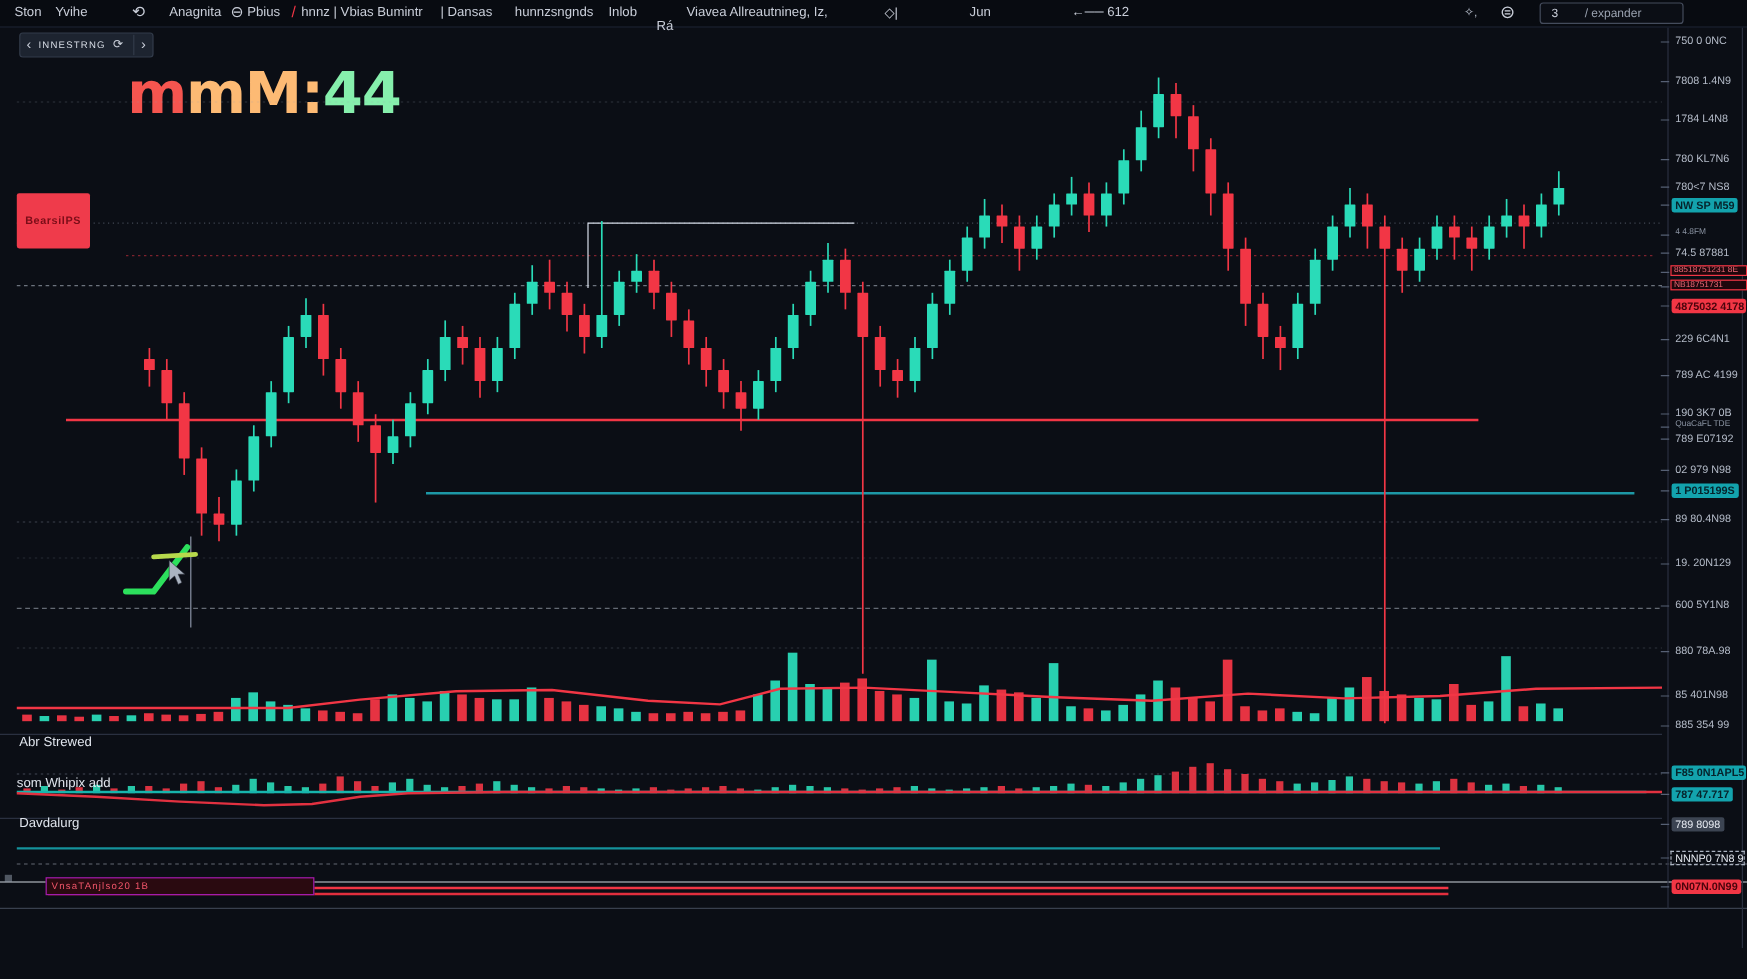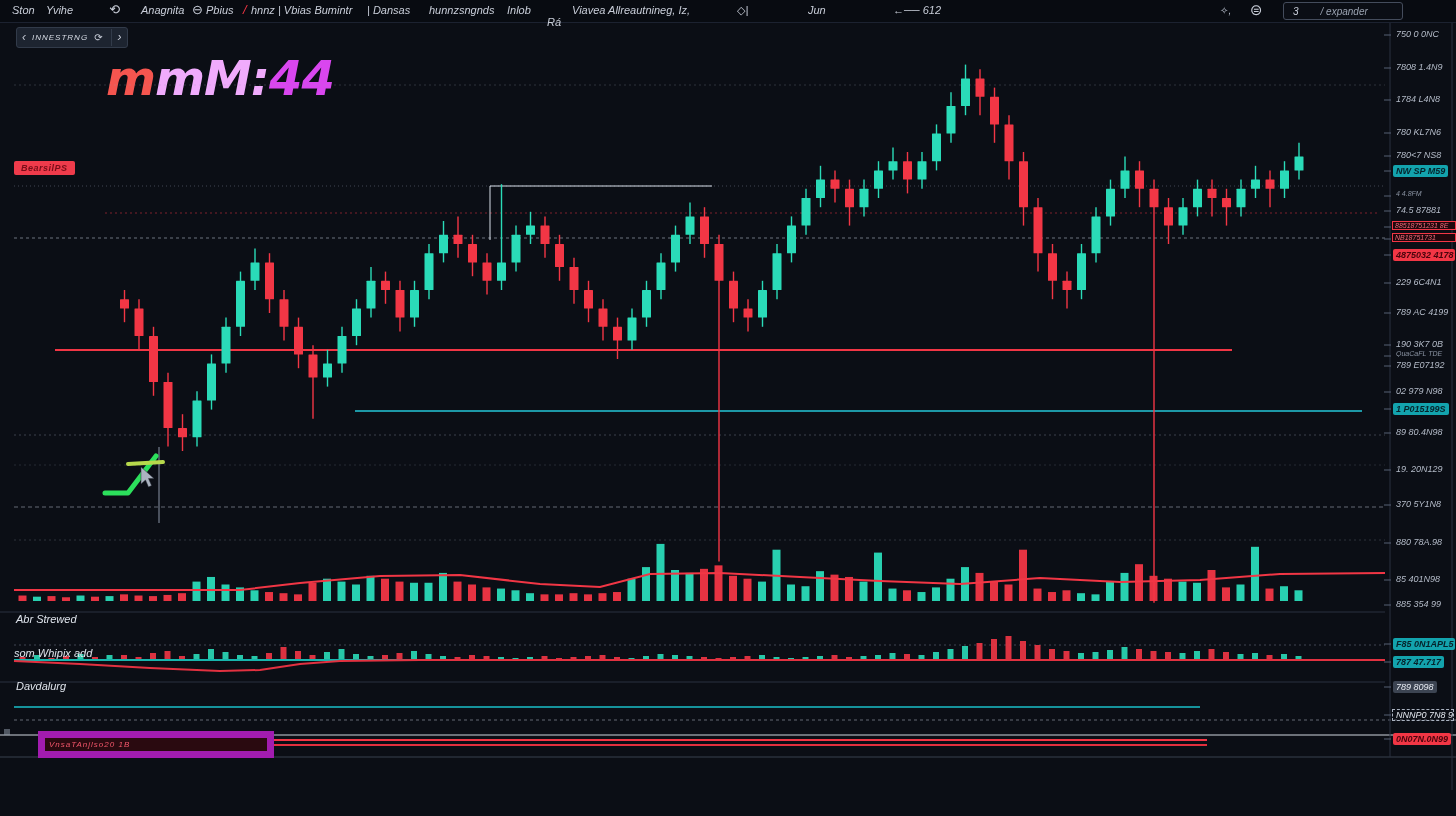--- a/index.html
+++ b/index.html
@@ -1,17 +1,17 @@
 <!DOCTYPE html>
 <html><head>
 <meta charset="utf-8">
 <style>
   html,body{margin:0;padding:0;background:#0b0e15;width:1456px;height:816px;overflow:hidden;
     font-family:"Liberation Sans","DejaVu Sans",sans-serif;position:relative;}
-  #app{position:absolute;inset:0;width:1456px;height:816px;background:#0b0e15;font-style:italic;}
+  #app{position:absolute;inset:0;width:1456px;height:816px;background:#0b0e15;}
   
   #menubar{position:absolute;left:0;top:0;width:1456px;height:22px;background:#080b11;border-bottom:1px solid #1c2230;z-index:30;}
   .mi{position:absolute;top:4px;font-size:11px;color:#c9ced9;white-space:nowrap;cursor:default;}
   .mi.icon{font-size:13px;top:2px;}
   
   #search-box{position:absolute;left:1283px;top:2px;width:118px;height:16px;border:1px solid #444c5c;border-radius:3px;
     color:#aeb5c2;font-size:10px;display:flex;align-items:center;background:#0b0e15;}
   #search-box .val{margin-left:9px;color:#c9ced9;}
   #search-box .hint{margin-left:22px;color:#9aa2b0;text-align:center;}
   #sparkle{position:absolute;left:1220px;top:5px;font-size:10px;color:#aeb5c2;}
@@ -21,22 +21,22 @@
     background:#1d2430;border:1px solid #323b4a;border-radius:3px;padding:0 5px;gap:6px;color:#c9ced9;}
   #nav-pill .arr{font-size:12px;line-height:17px;cursor:pointer;}
   #nav-pill .lbl{font-size:8px;letter-spacing:1px;color:#d6dbe4;}
   #nav-pill .ref{font-size:10px;cursor:pointer;}
   #nav-next{margin-left:2px;border-left:1px solid #323b4a;padding-left:6px;}
   
   #watermark{position:absolute;left:106px;top:50px;z-index:5;font-weight:800;font-size:48px;letter-spacing:-1px;
     font-family:"DejaVu Sans",sans-serif;}
   
   #signal-badge{position:absolute;left:14px;top:161px;background:#ef3b4b;color:#7a0d18;font-size:9px;font-weight:bold;
-    padding:2px 7px;border-radius:2px;z-index:12;letter-spacing:0.5px;}
-  #bottom-badge{position:absolute;left:38px;top:731px;width:214px;height:13px;background:#2a0a10;border:7px solid #a21caf;
+    padding:18px 7px;border-radius:2px;z-index:12;letter-spacing:0.5px;}
+  #bottom-badge{position:absolute;left:38px;top:731px;width:214px;height:13px;background:#2a0a10;border:1px solid #a21caf;
     color:#f2566a;font-size:8px;line-height:13px;padding:0 4px;letter-spacing:1px;z-index:12;overflow:hidden;white-space:nowrap;}
   #corner-dot{position:absolute;left:4px;top:729px;width:6px;height:6px;background:#8a93a2;opacity:.55;z-index:12;}
   
   .pane-label{position:absolute;font-size:11px;color:#dfe4ec;z-index:12;white-space:nowrap;}
   #pane-label-0{left:16px;top:613px;}
   #pane-label-1{left:14px;top:647px;}
   #pane-label-2{left:16px;top:680px;}
   
   #price-axis{position:absolute;left:1392px;top:22px;width:62px;height:768px;z-index:12;}
   .pa{position:absolute;left:4px;width:56px;font-size:9px;color:#b4bbc8;white-space:nowrap;overflow:hidden;}
@@ -83,21 +83,21 @@
     </div>
   </div>
 
   <div id="nav-pill">
     <span class="arr">‹</span>
     <span class="lbl">INNESTRNG</span>
     <span class="ref">⟳</span>
     <span class="arr" id="nav-next">›</span>
   </div>
 
-  <div id="watermark"><span style="color: rgb(245, 85, 79);">m</span><span style="color: #f0abfc;">mM:</span><span style="color: #d946ef;">44</span></div>
+  <div id="watermark"><span style="color: rgb(245, 85, 79);">m</span><span style="color: #fdba74;">mM:</span><span style="color: #86efac;">44</span></div>
 
   <div id="signal-badge">BearsilPS</div>
 
   <div id="bottom-badge">VnsaTAnjlso20 1B</div>
   <div id="corner-dot"></div>
 
   <div class="pane-label" id="pane-label-0">Abr Strewed</div>
   <div class="pane-label" id="pane-label-1">som Whipix add</div>
   <div class="pane-label" id="pane-label-2">Davdalurg</div>
 
@@ -518,21 +518,21 @@
       <div class="pa red" style="top: 227px;">4875032 4178</div>
       <div class="pa " style="top: 255px;">229 6C4N1</div>
       <div class="pa " style="top: 285px;">789 AC 4199</div>
       <div class="pa " style="top: 317px;">190 3K7 0B</div>
       <div class="pa tiny" style="top: 328px;">QuaCaFL TDE</div>
       <div class="pa " style="top: 338px;">789 E07192</div>
       <div class="pa " style="top: 364px;">02 979 N98</div>
       <div class="pa teal" style="top: 381px;">1 P015199S</div>
       <div class="pa " style="top: 405px;">89 80.4N98</div>
       <div class="pa " style="top: 442px;">19. 20N129</div>
-      <div class="pa " style="top: 477px;">370 5Y1N8</div>
+      <div class="pa " style="top: 477px;">600 5Y1N8</div>
       <div class="pa " style="top: 515px;">880 78A.98</div>
       <div class="pa " style="top: 552px;">85 401N98</div>
       <div class="pa " style="top: 577px;">885 354 99</div>
       <div class="pa teal" style="top: 616px;">F85 0N1APL5</div>
       <div class="pa teal" style="top: 634px;">787 47.717</div>
       <div class="pa gray" style="top: 659px;">789 8098</div>
       <div class="pa white" style="top: 687px;">NNNP0 7N8 938</div>
       <div class="pa red" style="top: 711px;">0N07N.0N99</div>
     </div>
 

